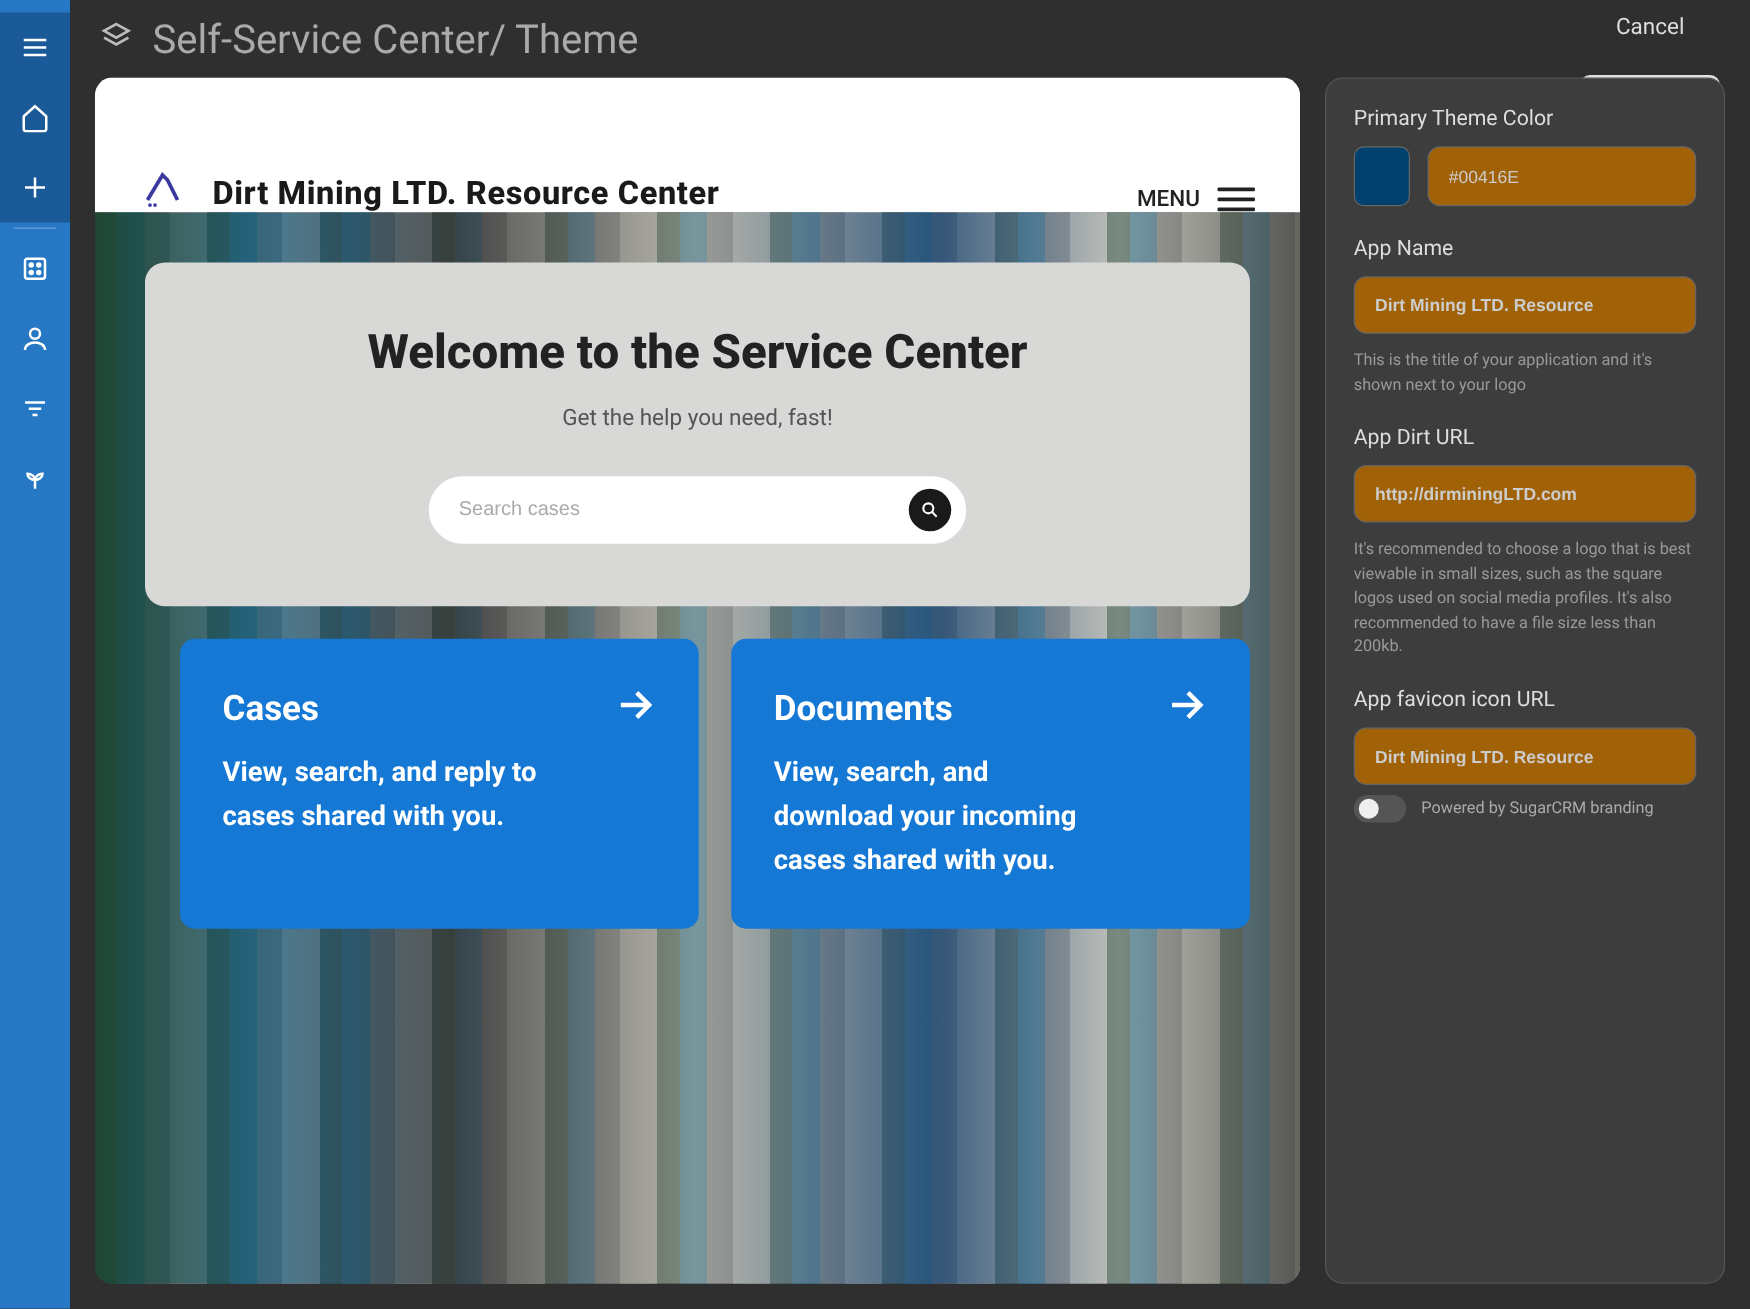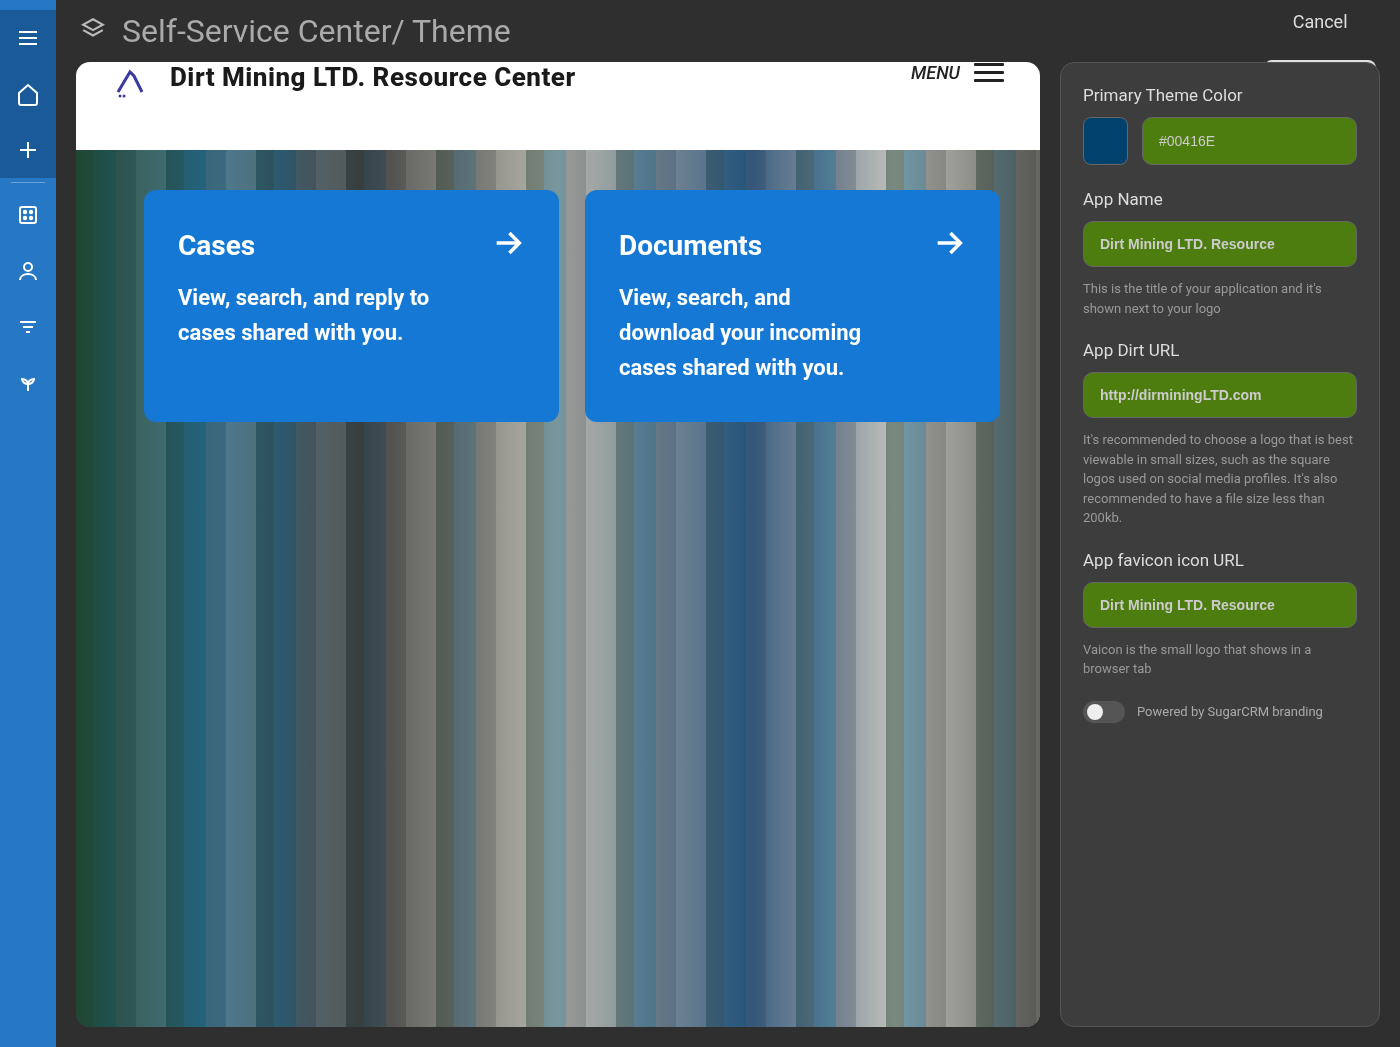--- a/index.html
+++ b/index.html
@@ -96,23 +96,23 @@
       flex: 1;
       background: #404040;
       border-radius: 14px;
       overflow: hidden;
       position: relative;
       display:flex;
       flex-direction:column;
     }
     .preview-header {
       background: #fff;
-      height: 88px;
-      display: flex;
-      align-items: flex-start;
+      height: 108px;
+      display: flex;
+      align-items: flex-end;
       padding: 0 36px;
       gap: 18px;
     }
     .logo-icon {
       width: 40px;
       height: 40px;
       position:relative;
     }
     .logo-icon svg { width:40px; height:40px; }
     .preview-title {
@@ -123,21 +123,20 @@
       letter-spacing:0.5px;
     }
     .menu-btn {
       display: flex;
       align-items: center;
       gap: 14px;
       font-size: 18px;
       font-weight: 500;
       color: #222;
       cursor:pointer;
-      font-style:italic;
     }
     .menu-lines { display:flex; flex-direction:column; gap:5px;}
     .menu-lines span { display:block; width:30px; height:3px; background:#222; border-radius:1px;}
     
     .hero-area {
       flex:1;
       position:relative;
       padding: 40px;
       display:flex;
       flex-direction:column;
@@ -235,21 +234,21 @@
       color: #ddd;
       margin-bottom: 12px;
     }
     .color-row { display:flex; gap:14px; align-items:stretch; margin-bottom:24px;}
     .color-swatch {
       width:54px; height:48px; background:#00416E; border-radius:8px; border:1px solid #666;
       cursor:pointer;
     }
     .text-input {
       flex:1;
-      background: #4d7c0f;
+      background: #a16207;
       border:1px solid #666;
       border-radius:10px;
       padding: 14px 16px;
       color:#ccc;
       font-size:14px;
       outline:none;
     }
     .full-input { width:100%;font-weight:bold; }
     .help-text {
       font-size:13px;
@@ -357,20 +356,33 @@
           <span>MENU</span>
           <span class="menu-lines">
               <span></span>
               <span></span>
               <span></span>
             </span>
         </div>
       </div>
 
       <div class="hero-area">
+        <div class="welcome-card">
+          <div class="welcome-title">Welcome to the Service Center</div>
+          <div class="welcome-sub">Get the help you need, fast!</div>
+          <div class="search-wrap">
+            <input class="search-input" placeholder="Search cases" style="">
+            <div class="search-btn">
+              <svg viewBox="0 0 24 24">
+                  <circle cx="10" cy="10" r="6"></circle>
+                  <line x1="20" y1="20" x2="14.5" y2="14.5"></line>
+                </svg>
+            </div>
+          </div>
+        </div>
 
         <div class="cards-row">
           <div class="action-card">
             <div class="card-top">
               <div class="card-title">Cases</div>
               <span class="card-arrow"><svg viewBox="0 0 24 24">
                     <line x1="4" y1="12" x2="20" y2="12"></line>
                     <polyline points="13 5 20 12 13 19"></polyline>
                   </svg></span>
             </div>
@@ -401,21 +413,20 @@
       <div class="field-label">App Name</div>
       <input class="text-input full-input" value="Dirt Mining LTD. Resource" style="">
       <div class="help-text">This is the title of your application and it's shown next to your logo</div>
       
       <div class="field-label">App Dirt URL</div>
       <input class="text-input full-input" value="http://dirminingLTD.com" style="">
       <div class="help-text">It's recommended to choose a logo that is best viewable in small sizes, such as the square logos used on social media profiles. It's also recommended to have a file size less than 200kb.</div>
       
       <div class="field-label">App favicon icon URL</div>
       <input class="text-input full-input" value="Dirt Mining LTD. Resource" style="">
-      <div class="help-text">Vaicon is the small logo that shows in a browser tab</div>
       
       <div class="toggle-row">
         <div class="toggle">
             <div class="toggle-knob"></div>
           </div>
         <div class="toggle-label">Powered by SugarCRM branding</div>
       </div>
     </div>
   </div>
 </div>

